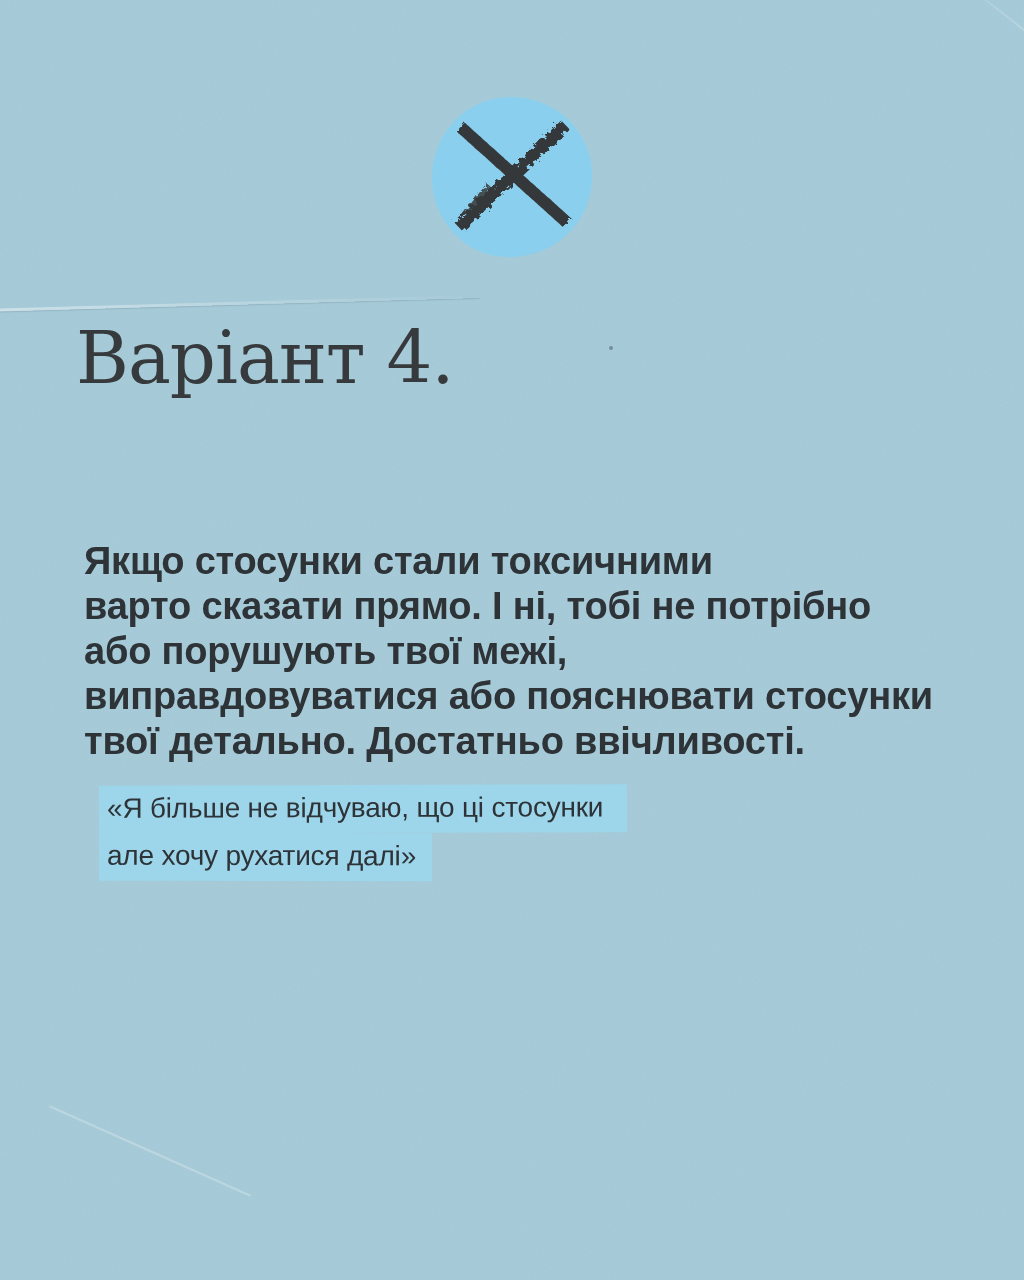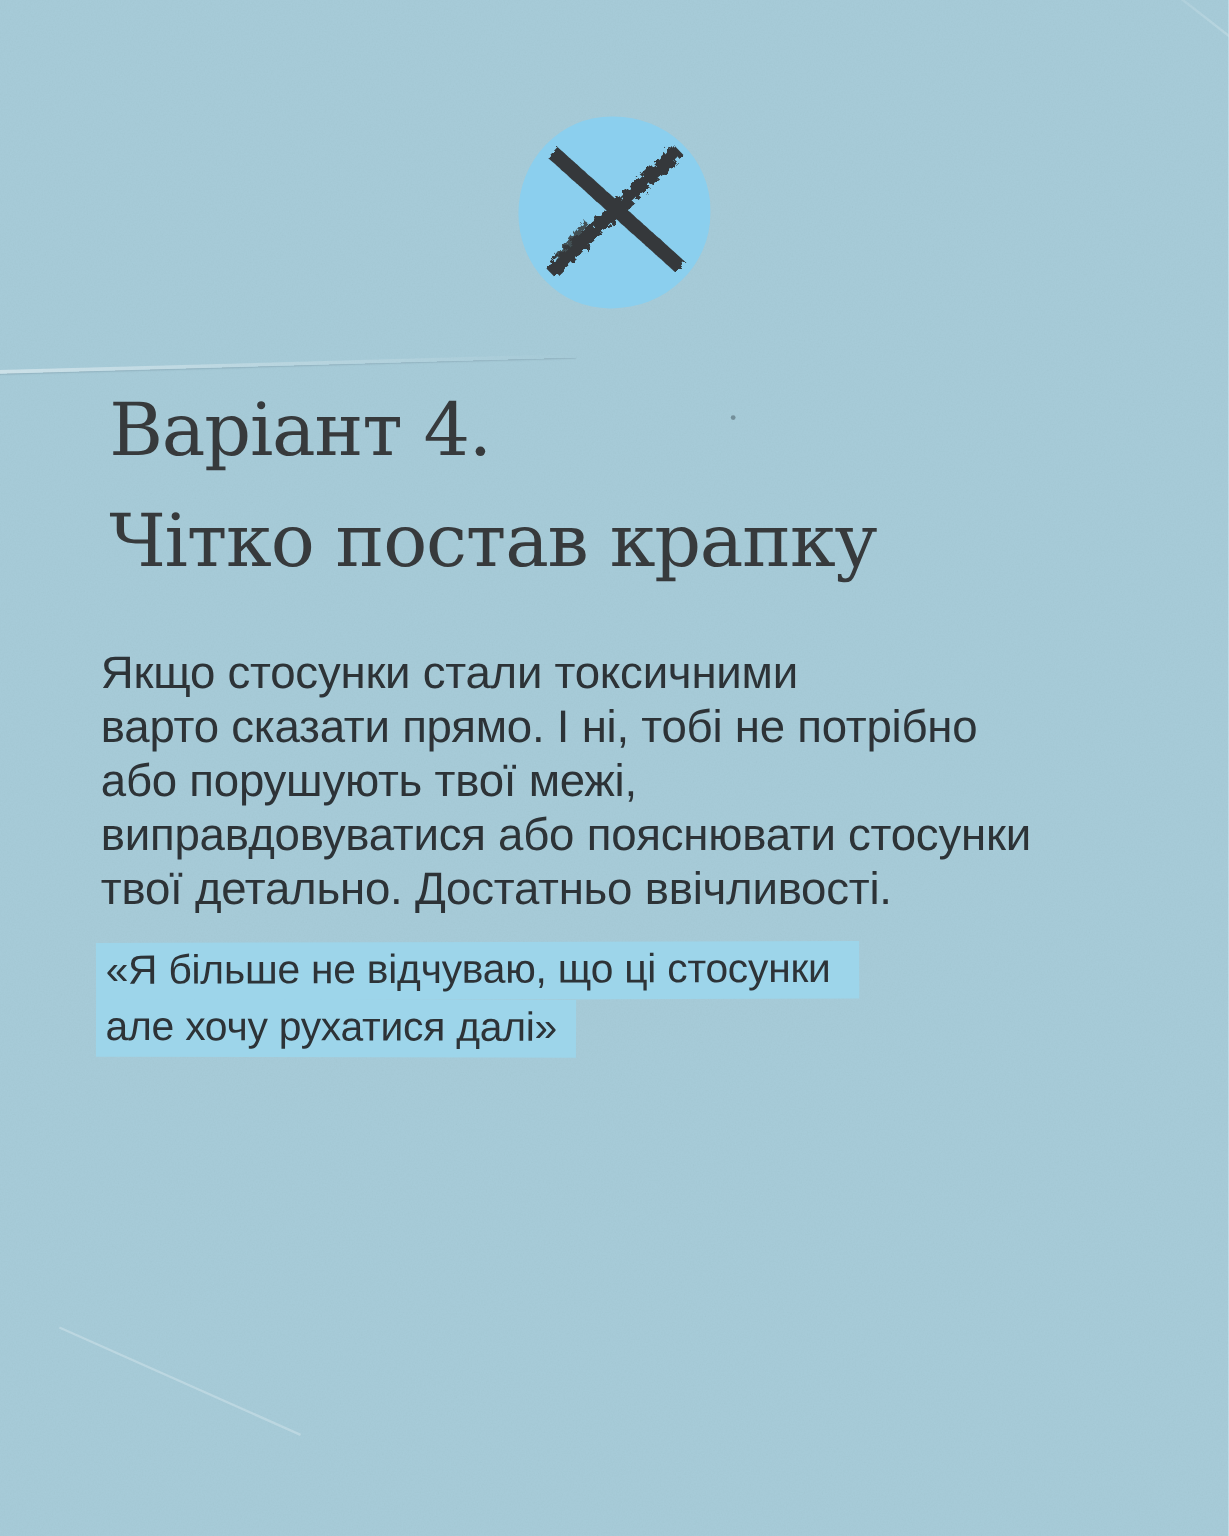--- a/index.html
+++ b/index.html
@@ -63,46 +63,47 @@
     border-radius: 49% 51% 52% 48% / 51% 49% 50% 50%;
   }
   .badge svg {
     position: absolute;
     left: 17px; top: 22px;
   }
 
   
   .heading {
     position: absolute;
-    left: 91px; top: 312px;
+    left: 76px; top: 312px;
     font-family: "DejaVu Serif", serif;
-    font-size: 61px;
+    font-size: 72px;
     line-height: 93px;
     letter-spacing: -1px;
     color: var(--ink-heading, #373a3c);
     white-space: nowrap;
   }
 
   
   .body-text {
     position: absolute;
     left: 84px; top: 539px;
     font-size: 38px;
     line-height: 45px;
     letter-spacing: -0.2px;
     color: var(--ink, #2d3337);
     white-space: nowrap;
+    font-weight: bold;
   }
 
   
   .quote {
     position: absolute;
-    left: 80px; top: 785px;
+    left: 99px; top: 785px;
     color: var(--ink, #2d3337);
-    font-size: 34px;
+    font-size: 28px;
   }
   .q-line { height: 48px; white-space: nowrap; }
   .q-line .hl {
     display: inline-block;
     background: var(--hl, #9dd5ea);
     line-height: 38px;
     padding: 4px 20px 6px 8px;
     letter-spacing: -0.2px;
   }
   .q-line:nth-child(1) .hl { transform: rotate(-0.15deg); padding-right: 24px; }
@@ -138,21 +139,20 @@
         <path d="M16 12 L114 100" stroke-width="12"></path>
         <path d="M112 10 L14 104" stroke-width="12"></path>
         <path d="M38 68 L16 96" stroke-width="5" opacity="0.85"></path>
         <path d="M20 18 L46 40" stroke-width="4" opacity="0.7"></path>
       </g>
     </svg>
   </div>
 
   <h1 class="heading" style="margin:0; font-weight:normal;">
     <span style="display:block">Варіант 4.</span>
-    <span style="display:block">Чітко постав крапку</span>
   </h1>
 
   <div class="body-text">
     <div>Якщо стосунки стали токсичними</div>
     <div>варто сказати прямо. І ні, тобі не потрібно</div>
     <div>або порушують твої межі,</div>
     <div>виправдовуватися або пояснювати стосунки</div>
     <div>твої детально. Достатньо ввічливості.</div>
   </div>
 

